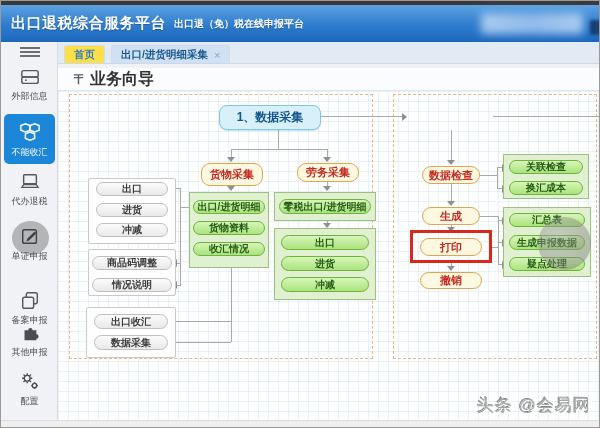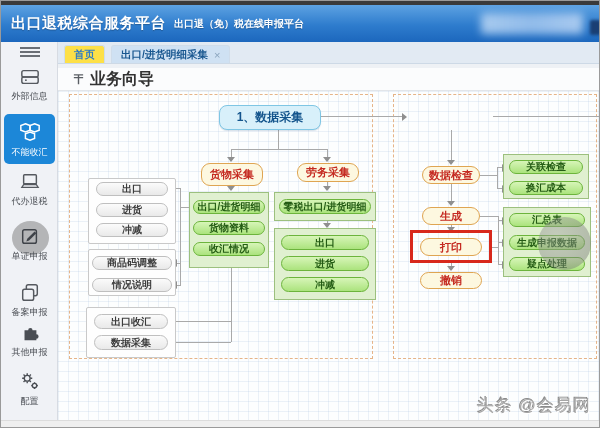--- a/index.html
+++ b/index.html
@@ -135,21 +135,21 @@
 
     <div class="wm-circle-side" data-interactable="false"></div>
     <div class="side-item" style="top:184px;" data-interactable="true">
       <svg width="22" height="21" viewBox="0 0 24 23" data-interactable="false">
         <rect x="4" y="4" width="15" height="15" rx="2" fill="none" stroke="#3f4349" stroke-width="1.6"></rect>
         <path d="M9 14 L17 6 l2 2 L11 16 l-3 1 z" fill="#3f4349"></path>
       </svg>
       <span class="lbl" data-interactable="false">单证申报</span>
     </div>
 
-    <div class="side-item" style="top:240px;" data-interactable="true">
+    <div class="side-item" style="top:248px;" data-interactable="true">
       <svg width="22" height="21" viewBox="0 0 24 23" data-interactable="false">
         <rect x="8" y="3" width="12" height="12" rx="2" fill="none" stroke="#55595f" stroke-width="1.6"></rect>
         <rect x="4" y="8" width="12" height="12" rx="2" fill="#f0f2f6" stroke="#55595f" stroke-width="1.6"></rect>
       </svg>
       <span class="lbl" data-interactable="false">备案申报</span>
     </div>
 
     <div class="side-item" style="top:280px;" data-interactable="true">
       <svg width="22" height="21" viewBox="0 0 24 23" data-interactable="false">
         <path d="M6 9 h4 a2.4 2.4 0 1 1 4.8 0 H19 v4.5 a2.4 2.4 0 1 1 0 4.8 V20 H6 z" fill="#4a4e54"></path>

